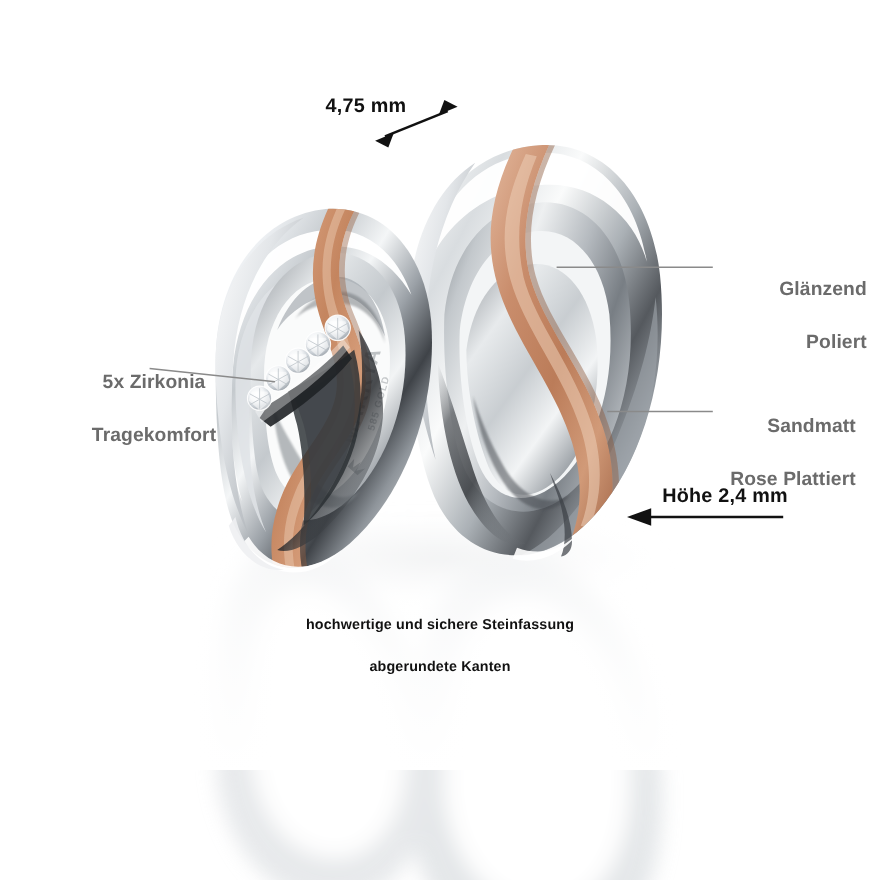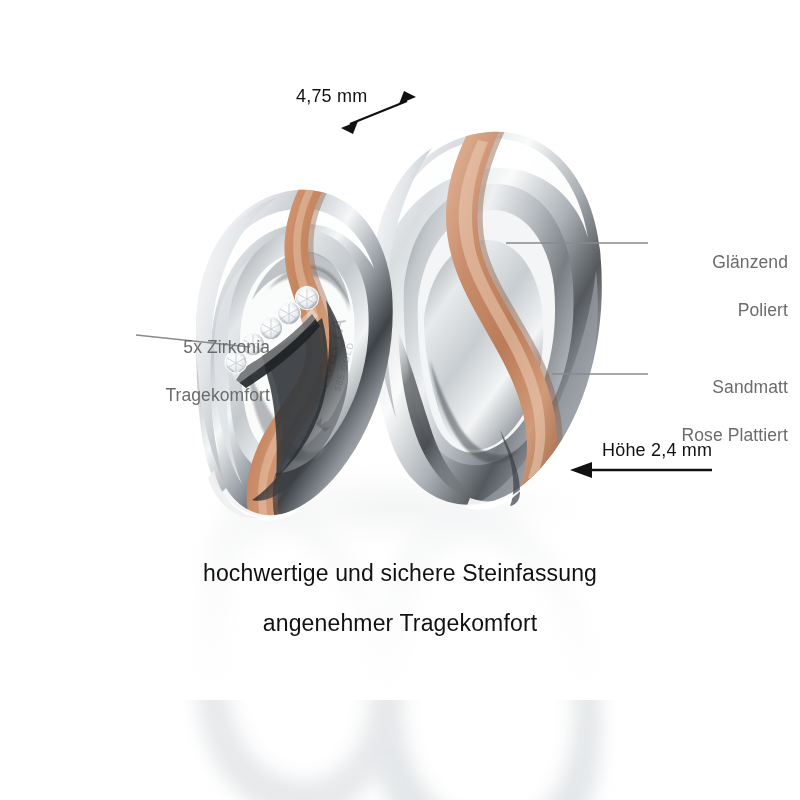--- a/index.html
+++ b/index.html
@@ -13,54 +13,55 @@
     position: relative;
     overflow: hidden;
     font-family: "Liberation Sans", sans-serif;
     background: #ffffff;
   }
   #stage {
     position: absolute;
     inset: 0;
     width: 800px;
     height: 800px;
+    font-weight: bold;
   }
   .svg-layer {
     position: absolute;
     left: 0;
     top: 0;
     width: 800px;
     height: 800px;
   }
   .anno {
     position: absolute;
     color: #6b6b6b;
     font-size: 17.5px;
     line-height: 24px;
     white-space: nowrap;
     letter-spacing: 0.1px;
   }
   .anno .l1, .anno .l2 { display: block; margin-top: 24px; }
   .anno-right { text-align: right; }
-  .anno-left { text-align: right; }
+  .anno-left { text-align: center; }
   .dim-label {
     position: absolute;
     color: #111111;
     font-size: 18px;
     white-space: nowrap;
     letter-spacing: 0.2px;
   }
   .feature-list {
     position: absolute;
     left: 0;
     top: 560px;
     width: 800px;
     text-align: center;
     color: #111111;
-    font-size: 23px;
+    font-size: 13px;
   }
   .feature-list div {
     margin: 0 0 23px 0;
     letter-spacing: 0.15px;
   }
 </style>
 </head>
 <body>
 
 <div id="stage">
@@ -456,28 +457,28 @@
 
   <div class="dim-label" style="left:296px; top:86px;">4,75 mm</div>
 
   <div class="dim-label" style="left:602px; top:440px;">Höhe 2,4 mm</div>
 
   <div class="anno anno-right" style="left:498px; top:226px; width:290px;">
     <span class="l1">Glänzend</span>
     <span class="l2">Poliert</span>
   </div>
 
-  <div class="anno anno-right" style="left:498px; top:351px; width:290px;">
+  <div class="anno anno-right" style="left:488px; top:351px; width:290px;">
     <span class="l1">Sandmatt</span>
     <span class="l2">Rose Plattiert</span>
   </div>
 
   <div class="anno anno-left" style="left:10px; top:311px; width:260px;">
     <span class="l1">5x Zirkonia</span>
     <span class="l2">Tragekomfort</span>
   </div>
 
   <div class="feature-list">
     <div>hochwertige und sichere Steinfassung</div>
-    <div>angenehmer Tragekomfort</div>
+    <div>abgerundete Kanten</div>
   </div>
 
 </div>
 
 </body></html>

